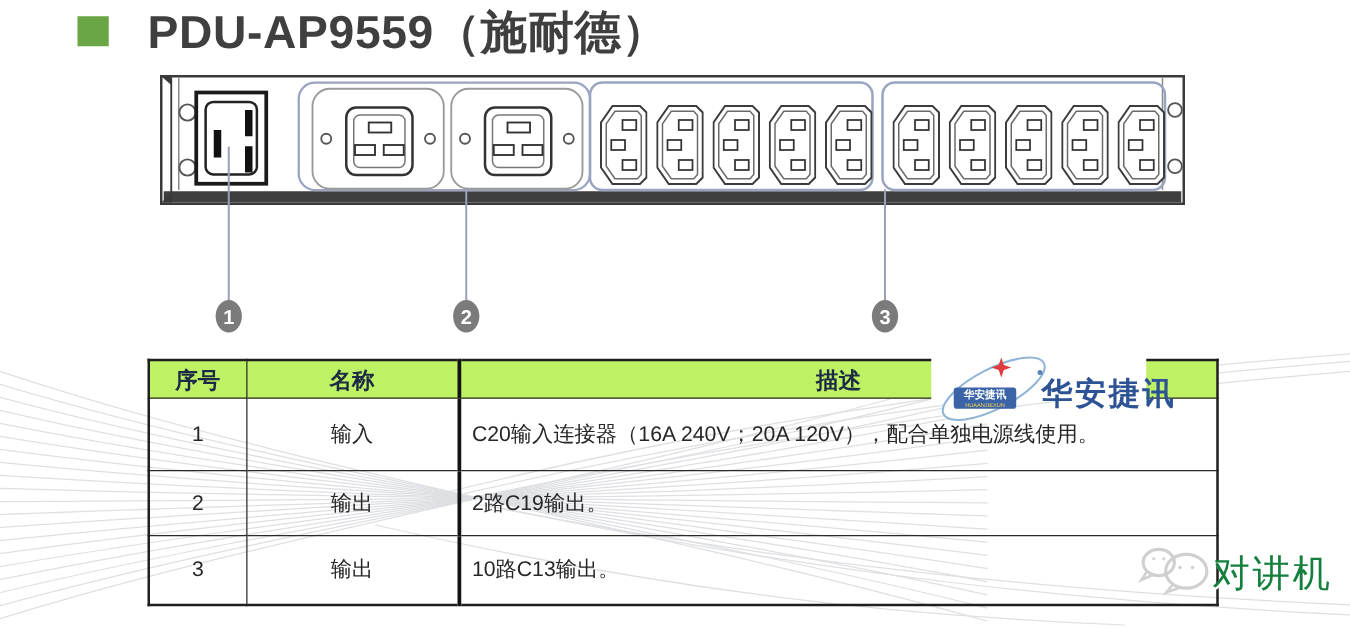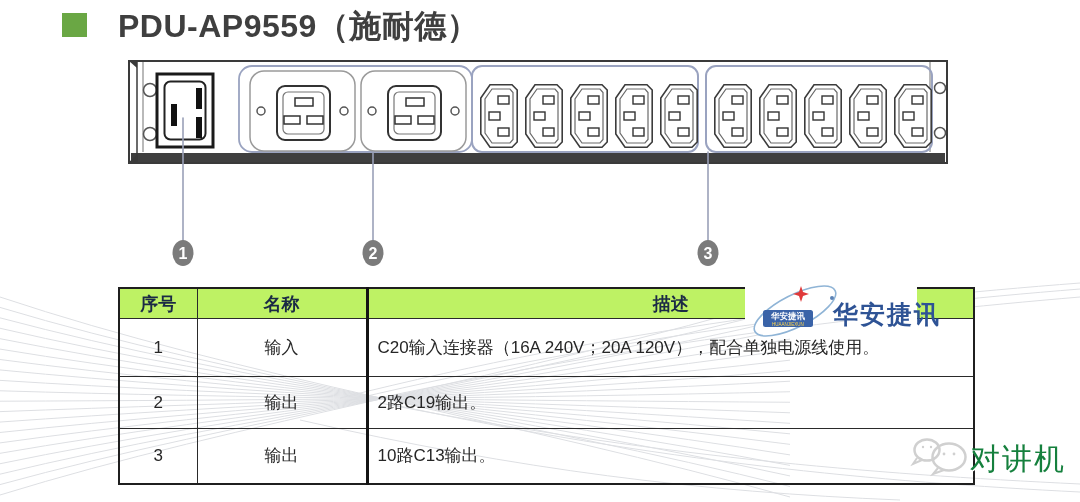--- a/index.html
+++ b/index.html
@@ -2,21 +2,21 @@
 <html><head>
 <meta charset="utf-8">
 <style>
   html,body{margin:0;padding:0;background:#fff;}
   body{font-family:"Liberation Sans","DejaVu Sans",sans-serif;}
   #page{position:relative;width:1080px;height:502px;background:#ffffff;overflow:hidden;}
 
   
   #title-row{position:absolute;left:62px;top:8px;display:flex;align-items:flex-start;z-index:3;}
   #bullet{width:25px;height:24px;background:#6aa744;margin-top:5px;}
-  #page-title{margin:0 0 0 31px;font-size:32px;font-weight:bold;color:#3f3f3f;letter-spacing:0.5px;line-height:36px;}
+  #page-title{margin:0 0 0 31px;font-size:37px;font-weight:bold;color:#3f3f3f;letter-spacing:0.5px;line-height:36px;}
 
   
   #bg-svg{position:absolute;left:0;top:0;z-index:1;}
   #swirls{opacity:.6;}
   #swirls path{stroke:#c7cad0;stroke-width:1;fill:none;}
 
   
   #spec-table{position:absolute;left:118px;top:287px;width:855px;z-index:2;
     border-collapse:collapse;table-layout:fixed;font-size:17px;border:2.5px solid #1f1f1f;}
   #spec-table th,#spec-table td{border:1.6px solid #2a2a2a;padding:0;}

